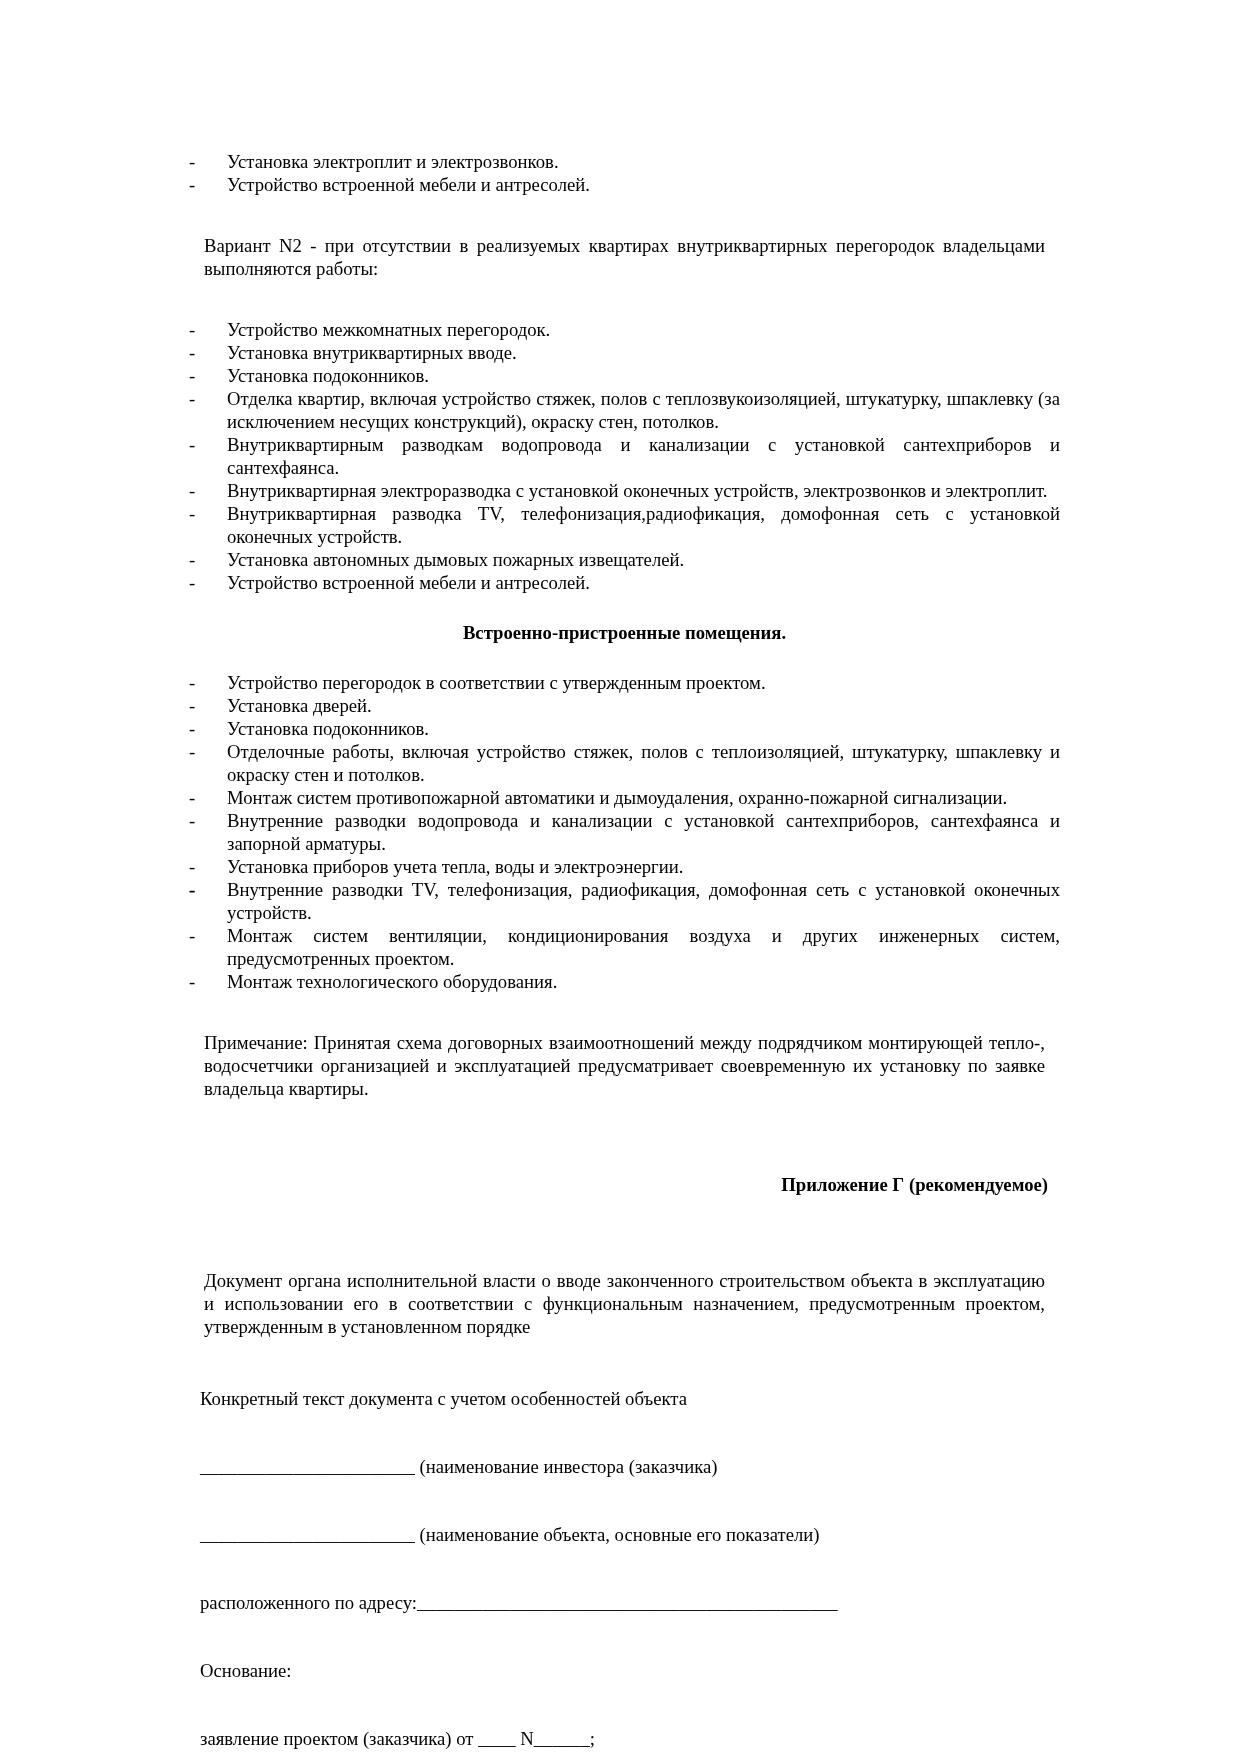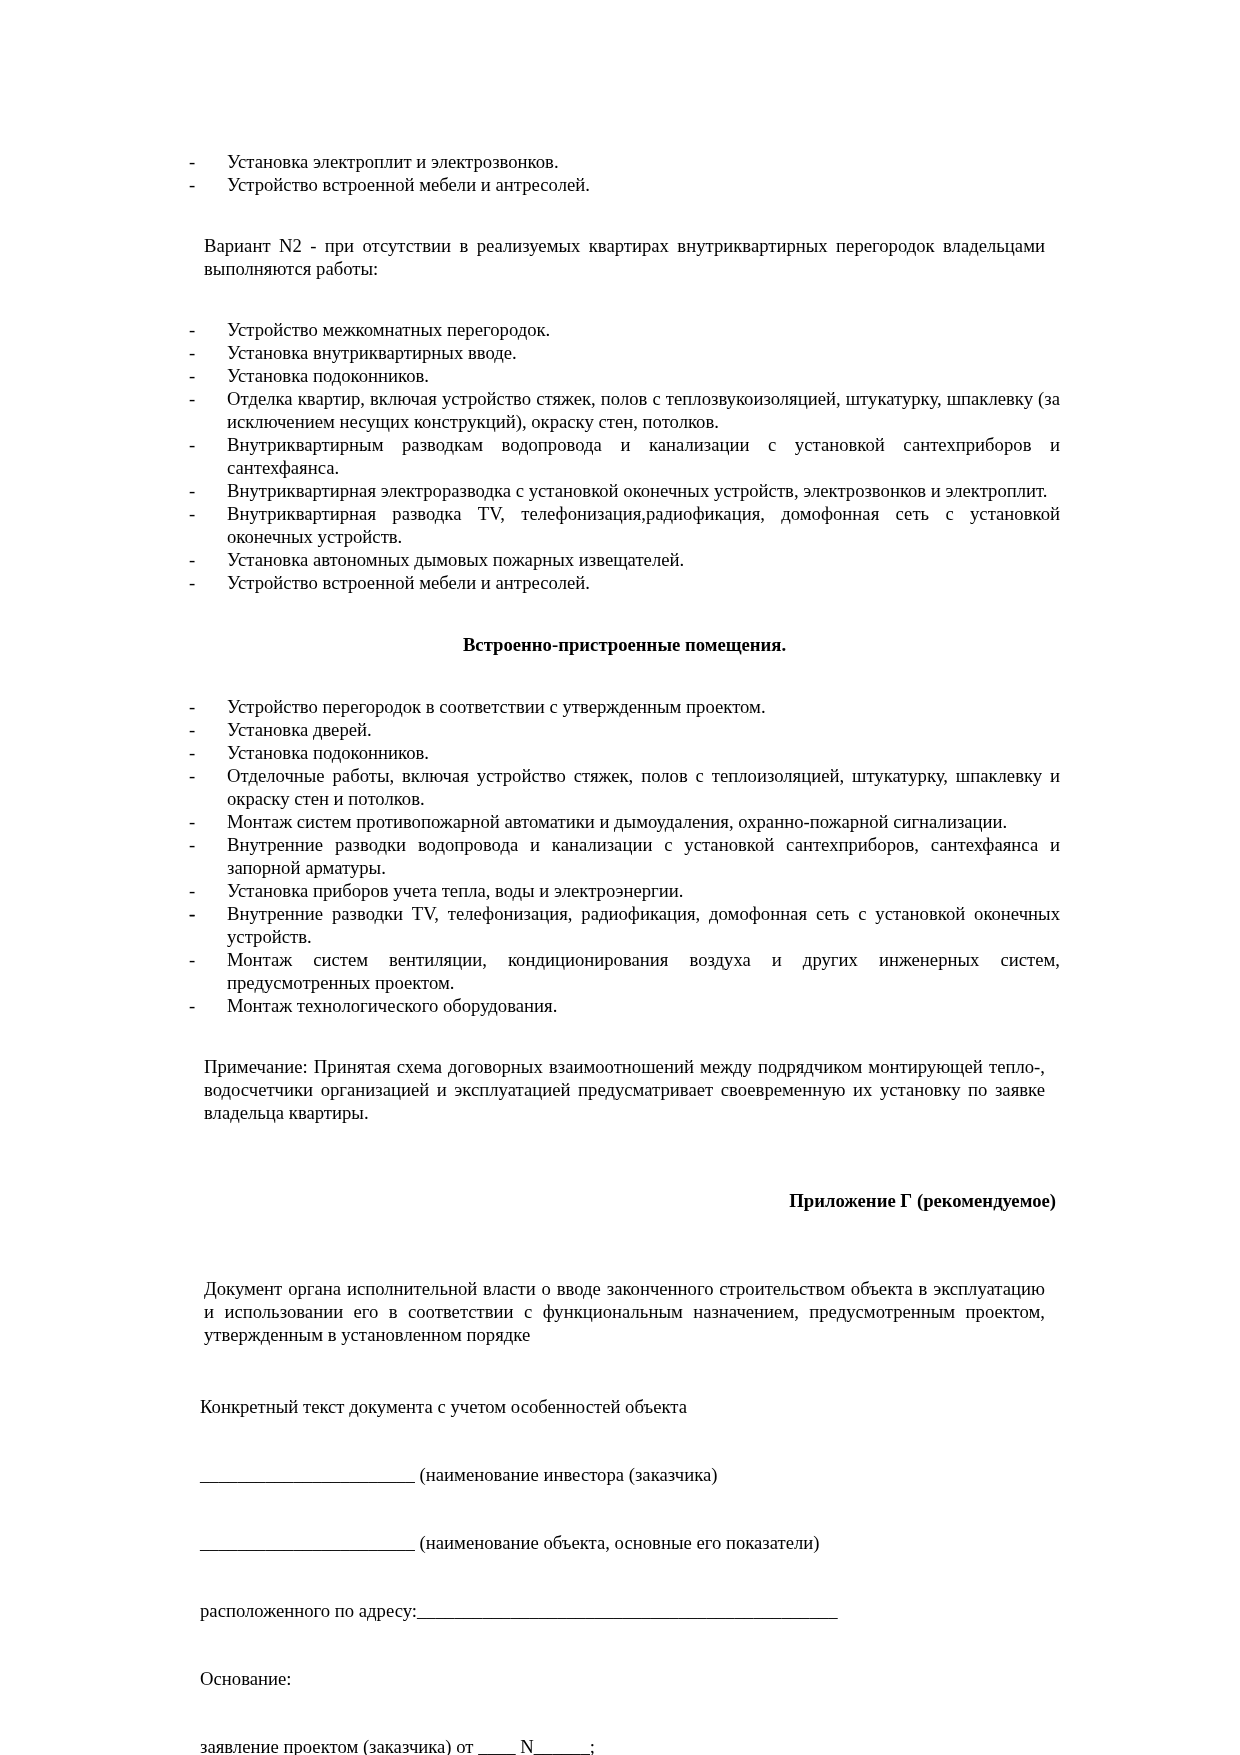--- a/index.html
+++ b/index.html
@@ -14,22 +14,22 @@
     line-height: 23px;
     color: #000000;
   }
   .list { margin: 0; padding: 0; list-style: none; }
   .li { position: relative; padding-left: 38px; text-align: justify; text-align-last: left; }
   .dash { position: absolute; left: 0; top: 0; }
   .para { text-align: justify; margin: 15px; }
   .para-last-left { text-align-last: left; }
   .gap { height: 23px; }
   .gap2 { height: 46px; }
-  .center-bold { text-align: center; font-weight: bold; margin: 16px; }
-  .right-bold { text-align: right; font-weight: bold; margin: 4px; }
+  .center-bold { text-align: center; font-weight: bold; margin: 4px; }
+  .right-bold { text-align: right; font-weight: bold; margin: 12px; }
   .line { margin: 11px; white-space: pre; }
 </style>
 </head>
 <body>
 
 <div class="page">
 
   <div class="list" id="list-top">
       <div class="li"><span class="dash">-</span><span>Установка электроплит и электрозвонков.</span></div>
       <div class="li"><span class="dash">-</span><span>Устройство встроенной мебели и антресолей.</span></div>

